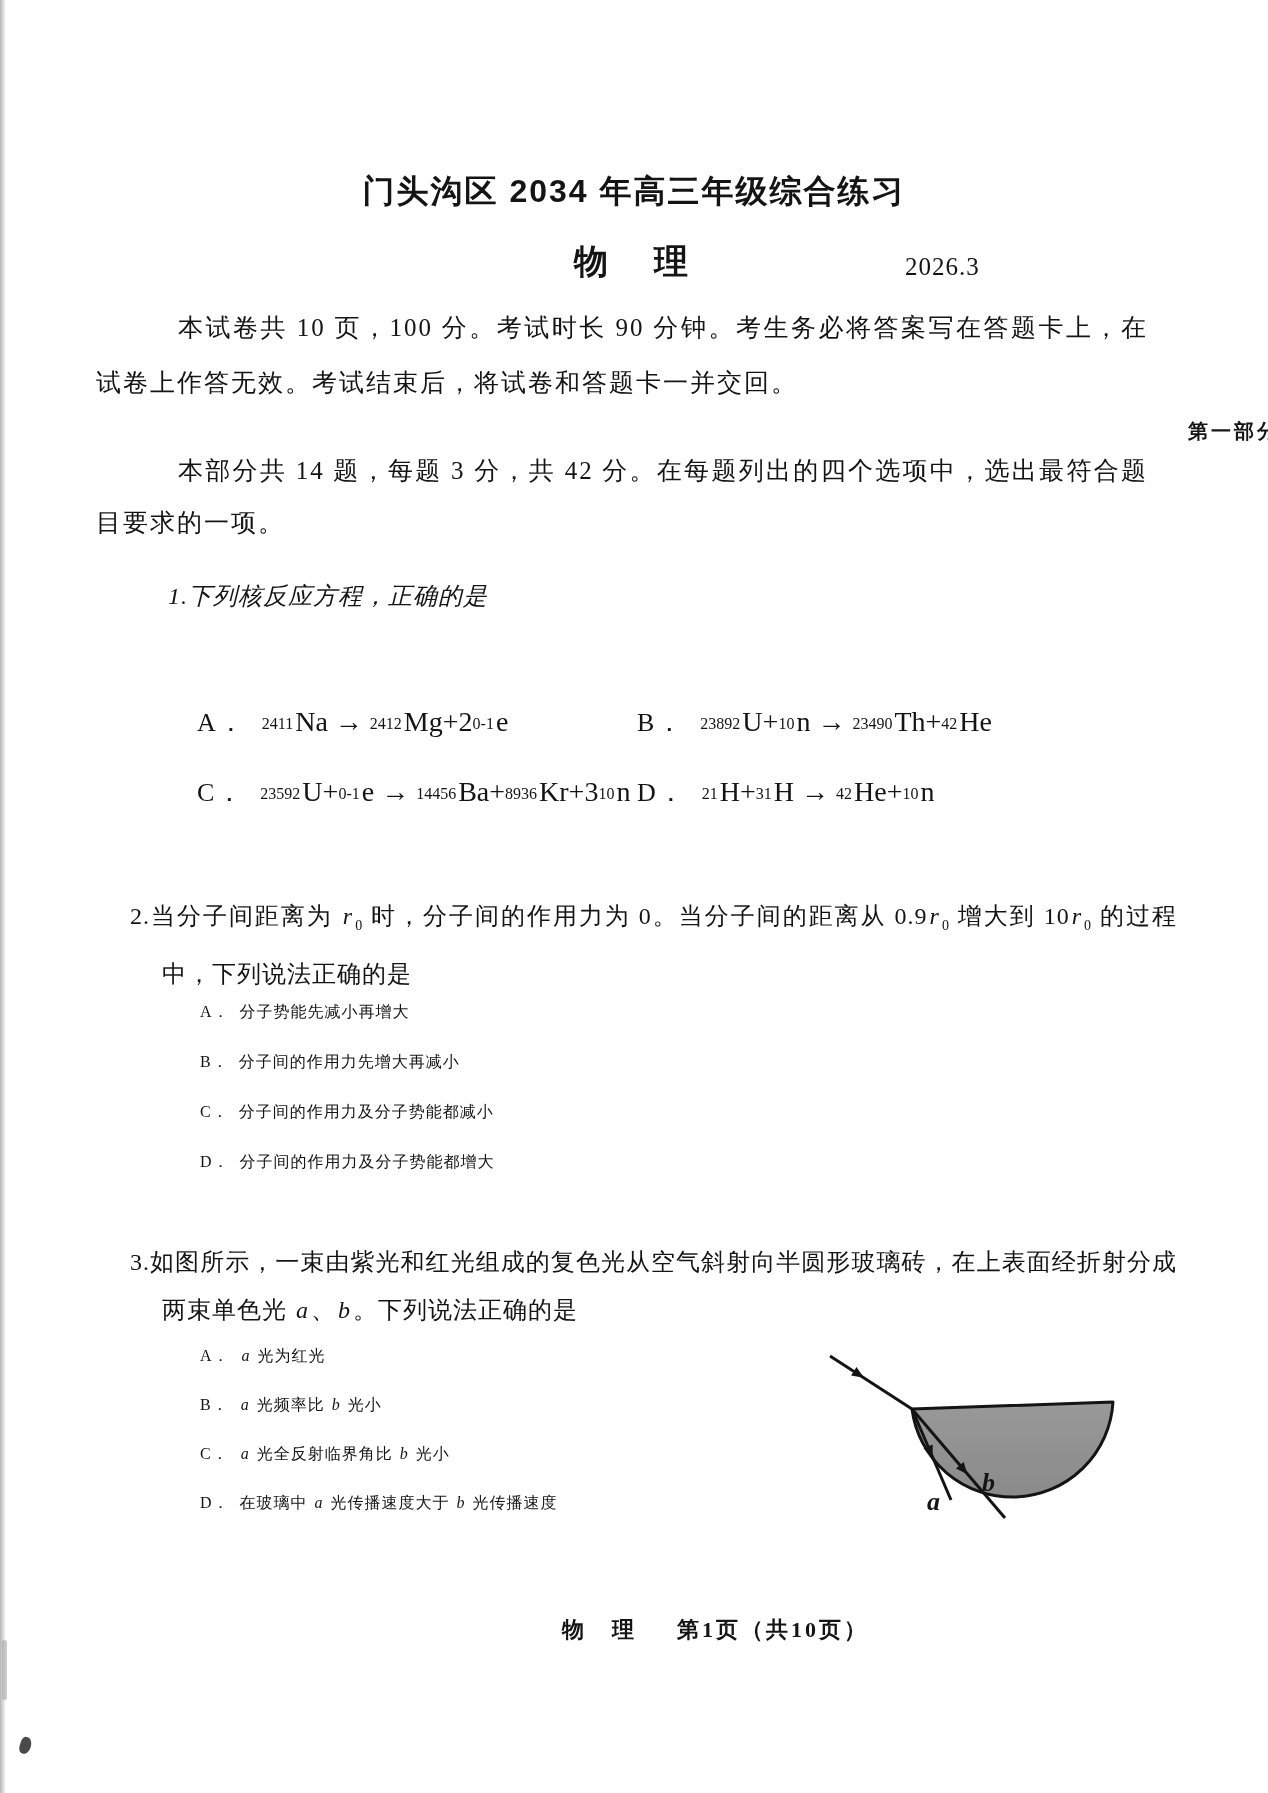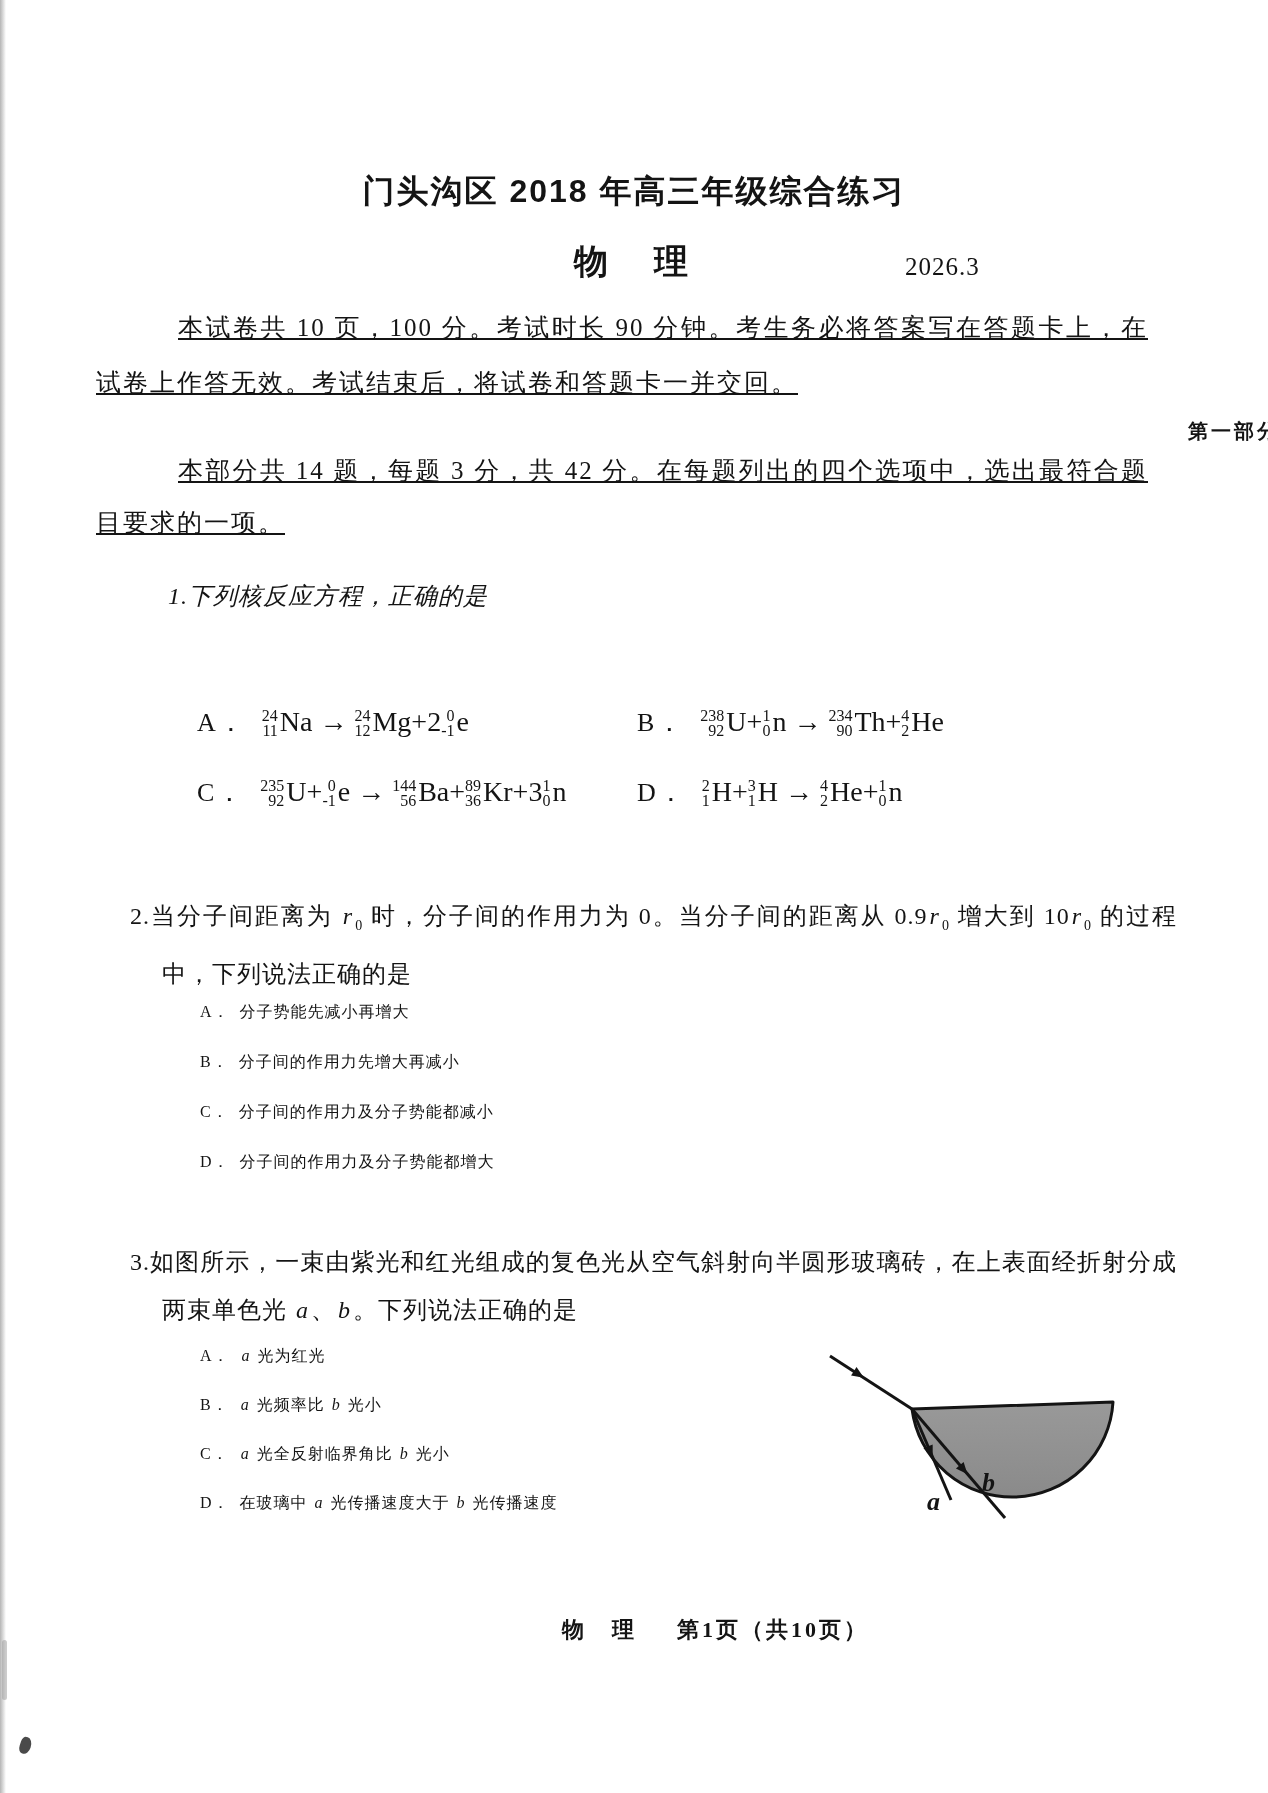--- a/index.html
+++ b/index.html
@@ -37,21 +37,21 @@
     font-family:"Liberation Sans", sans-serif;
     font-size:34px;font-weight:700;letter-spacing:6px;
   }
   .date{
     position:absolute;top:253px;left:905px;
     font-size:25px;letter-spacing:1px;
   }
   .para{
     position:absolute;left:96px;width:1052px;margin:0;
     font-size:25px;line-height:55px;letter-spacing:2px;
-    text-align:justify;text-indent:82px;text-decoration:underline;
+    text-align:justify;text-indent:82px;
   }
   .intro{top:300px;}
   .part-heading{
     position:absolute;top:418px;left:12px;width:100%;margin:0;
     text-align:right;
     font-family:"Liberation Sans", sans-serif;
     font-size:20px;font-weight:700;letter-spacing:3px;
   }
   .part-intro{top:445px;line-height:52px;}
   .q1-stem{
@@ -61,21 +61,21 @@
   .eq{
     position:absolute;height:56px;
     display:flex;align-items:center;
     font-size:28px;
   }
   .eq .opt-label{font-size:26px;margin-right:16px;letter-spacing:2px;}
   .eq-body{display:inline-flex;align-items:center;}
   .eq-body .tx{white-space:pre;}
   .nuclide{display:inline-flex;align-items:center;}
   .stack{
-    display:inline-flex;flex-direction:column;align-items:flex-end;
+    display:inline-flex;align-items:flex-end;
     font-size:16px;line-height:15px;margin-right:2px;transform:translateY(1px);
   }
   .q-stem{
     position:absolute;left:130px;width:1015px;
     font-size:24px;line-height:49px;letter-spacing:1px;
     padding-left:32px;text-indent:-32px;text-align:justify;
   }
   .q2-stem{top:892px;}
   .q3-stem{top:1238px;line-height:48px;}
   .opts{position:absolute;left:200px;font-size:16px;letter-spacing:1px;}
@@ -94,21 +94,21 @@
   .footer-page{margin-left:40px;}
 </style>
 </head>
 <body>
 
 <div class="page">
   <div class="scan-edge"></div>
   <div class="scan-speck"></div>
   <div class="scan-speck2"></div>
 
-  <h1 class="title">门头沟区 2018 年高三年级综合练习</h1>
+  <h1 class="title">门头沟区 2034 年高三年级综合练习</h1>
   <div class="subject">物　理</div>
   <div class="date">2026.3</div>
 
   <p class="para intro">本试卷共 10 页，100 分。考试时长 90 分钟。考生务必将答案写在答题卡上，在试卷上作答无效。考试结束后，将试卷和答题卡一并交回。</p>
 
   <h2 class="part-heading">第一部分</h2>
   <p class="para part-intro">本部分共 14 题，每题 3 分，共 42 分。在每题列出的四个选项中，选出最符合题目要求的一项。</p>
 
   <div class="q1-stem">1.下列核反应方程，正确的是</div>
 

